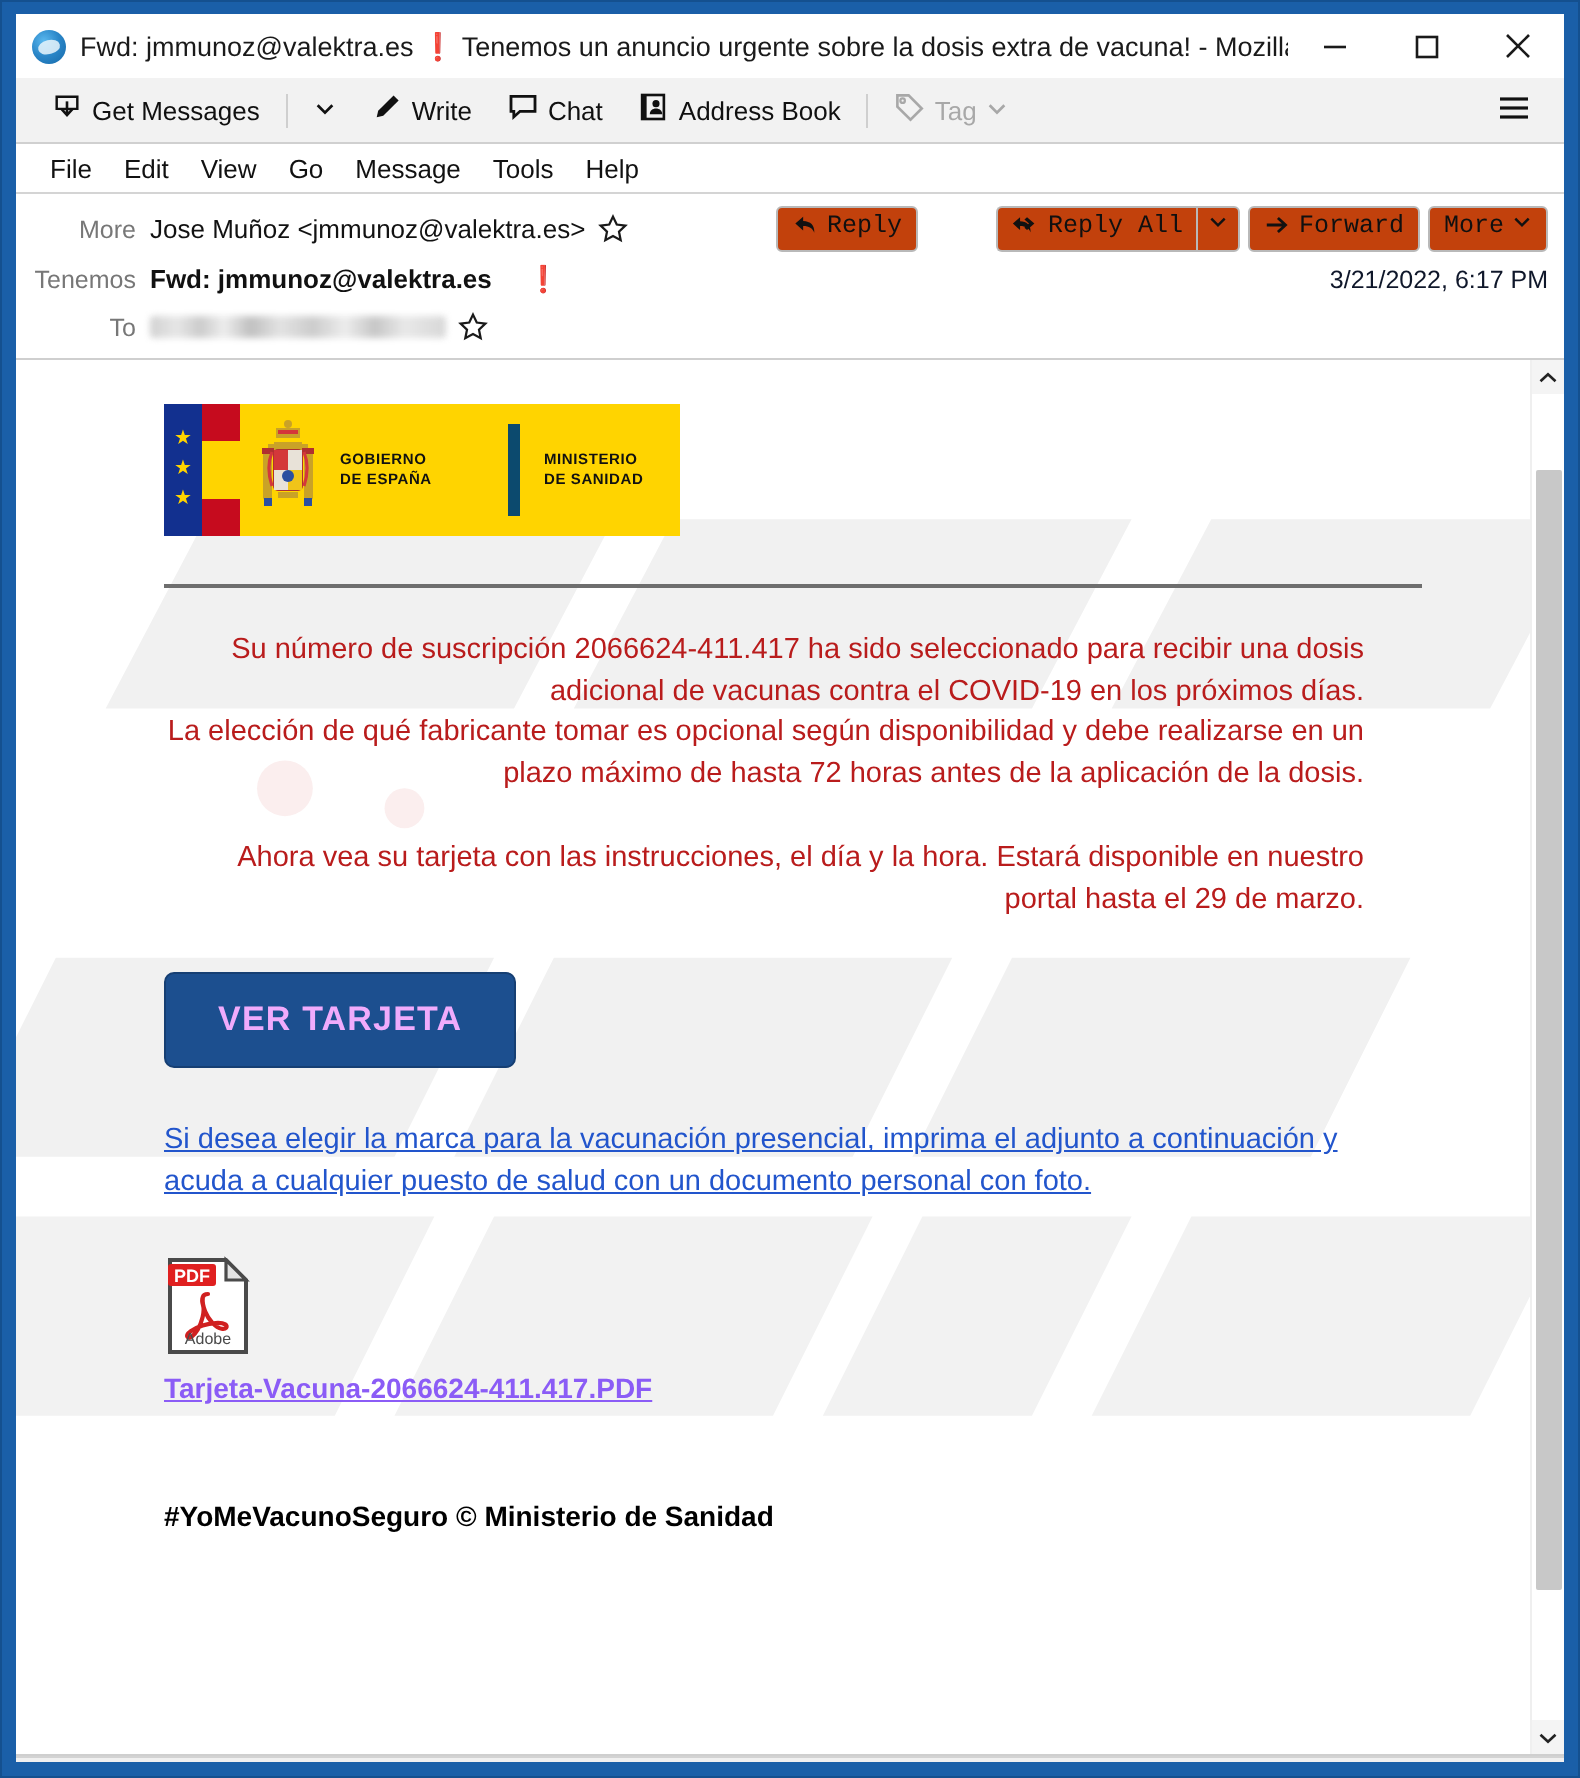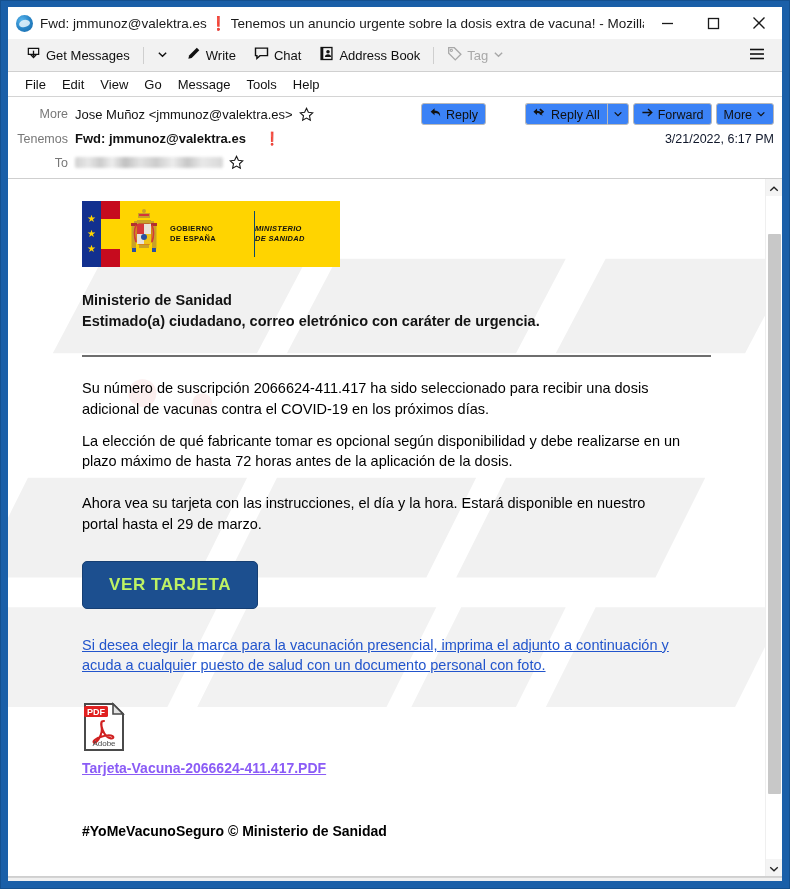--- a/index.html
+++ b/index.html
@@ -196,30 +196,31 @@
   }
   #reply-group {
     display: flex;
     align-items: stretch;
     gap: 4px;
     flex: 0 0 auto;
     margin-left: auto;
   }
   .rbtn {
     display: flex;
-    align-items: flex-end;
+    align-items: flex-start;
     gap: 4px;
     font-size: 12.5px;
     color: #101010;
-    background: #3b82f6;
+    background: #c2410c;
     border: 1px solid #b9b9b9;
     border-radius: 3px;
     padding: 2px 7px;
     white-space: nowrap;
     cursor: default;
+    font-family: Liberation Mono, monospace;
   }
   .rbtn-split { display: flex; align-items: stretch; padding-left: 35px; }
   .rbtn-split .rbtn:first-child {
     border-top-right-radius: 0;
     border-bottom-right-radius: 0;
     border-right: none;
   }
   .rbtn-split .rbtn-caret {
     border-top-left-radius: 0;
     border-bottom-left-radius: 0;
@@ -289,51 +290,52 @@
     letter-spacing: .3px;
     font-weight: bold;
     display: flex;
     flex-direction: column;
     justify-content: center;
     flex: 0 0 auto;
   }
   #banner-gob { width: 84px; padding-left: 2px; }
   #banner-min {
     width: 78px;
-    border-left: 1px solid #0c4a6e;
+    padding-left: 12px;
+    border-left: 6px solid #0c4a6e;
     height: 46px;
     align-self: center;
-    font-style: italic;
   }
 
   
   .e-head {
     font-size: 14.5px;
     font-weight: bold;
     color: #131313;
     line-height: 1.42;
     margin-top: 23px;
   }
   .hr {
     height: 2px;
     background: #6e6e6e;
     margin: 24px 26px 0 0;
   }
   .e-para {
     font-size: 14.5px;
-    color: #000000;
+    color: #b91c1c;
     line-height: 1.43;
     margin-top: 21px;
     max-width: 600px;
+    text-align: right;
   }
   #ver-tarjeta {
     display: inline-block;
     margin-top: 26px;
     background: #1c4f8f;
-    color: #bef264;
+    color: #f0abfc;
     font-size: 17px;
     font-weight: bold;
     letter-spacing: .6px;
     padding: 13px 26px;
     border-radius: 5px;
     border: 1px solid #163f73;
     cursor: pointer;
   }
   .e-link {
     display: block;
@@ -661,29 +663,25 @@
             <div class="banner-txt" id="banner-gob">
               <div>GOBIERNO</div>
               <div>DE ESPAÑA</div>
             </div>
             <div class="banner-txt" id="banner-min">
               <div>MINISTERIO</div>
               <div>DE SANIDAD</div>
             </div>
           </div>
 
-          <div class="e-head">
-            <div>Ministerio de Sanidad</div>
-            <div>Estimado(a) ciudadano, correo eletrónico con caráter de urgencia.</div>
-          </div>
 
           <div class="hr"></div>
 
           <div class="e-para">Su número de suscripción 2066624-411.417 ha sido seleccionado para recibir una dosis adicional de vacunas contra el COVID-19 en los próximos días.</div>
-          <div class="e-para" style="margin-top:11px">La elección de qué fabricante tomar es opcional según disponibilidad y debe realizarse en un plazo máximo de hasta 72 horas antes de la aplicación de la dosis.</div>
+          <div class="e-para" style="margin-top:0">La elección de qué fabricante tomar es opcional según disponibilidad y debe realizarse en un plazo máximo de hasta 72 horas antes de la aplicación de la dosis.</div>
           <div class="e-para">Ahora vea su tarjeta con las instrucciones, el día y la hora. Estará disponible en nuestro portal hasta el 29 de marzo.</div>
 
           <div id="ver-tarjeta">VER TARJETA</div>
 
           <a class="e-link">Si desea elegir la marca para la vacunación presencial, imprima el adjunto a continuación y acuda a cualquier puesto de salud con un documento personal con foto.</a>
 
           <div id="attachment">
             <span id="pdf-icon">
               <svg width="44" height="50" viewBox="0 0 44 50">
                 <path d="M3 2h28l10 10v36H3z" fill="#ffffff" stroke="#4a4a4a" stroke-width="2"></path>

